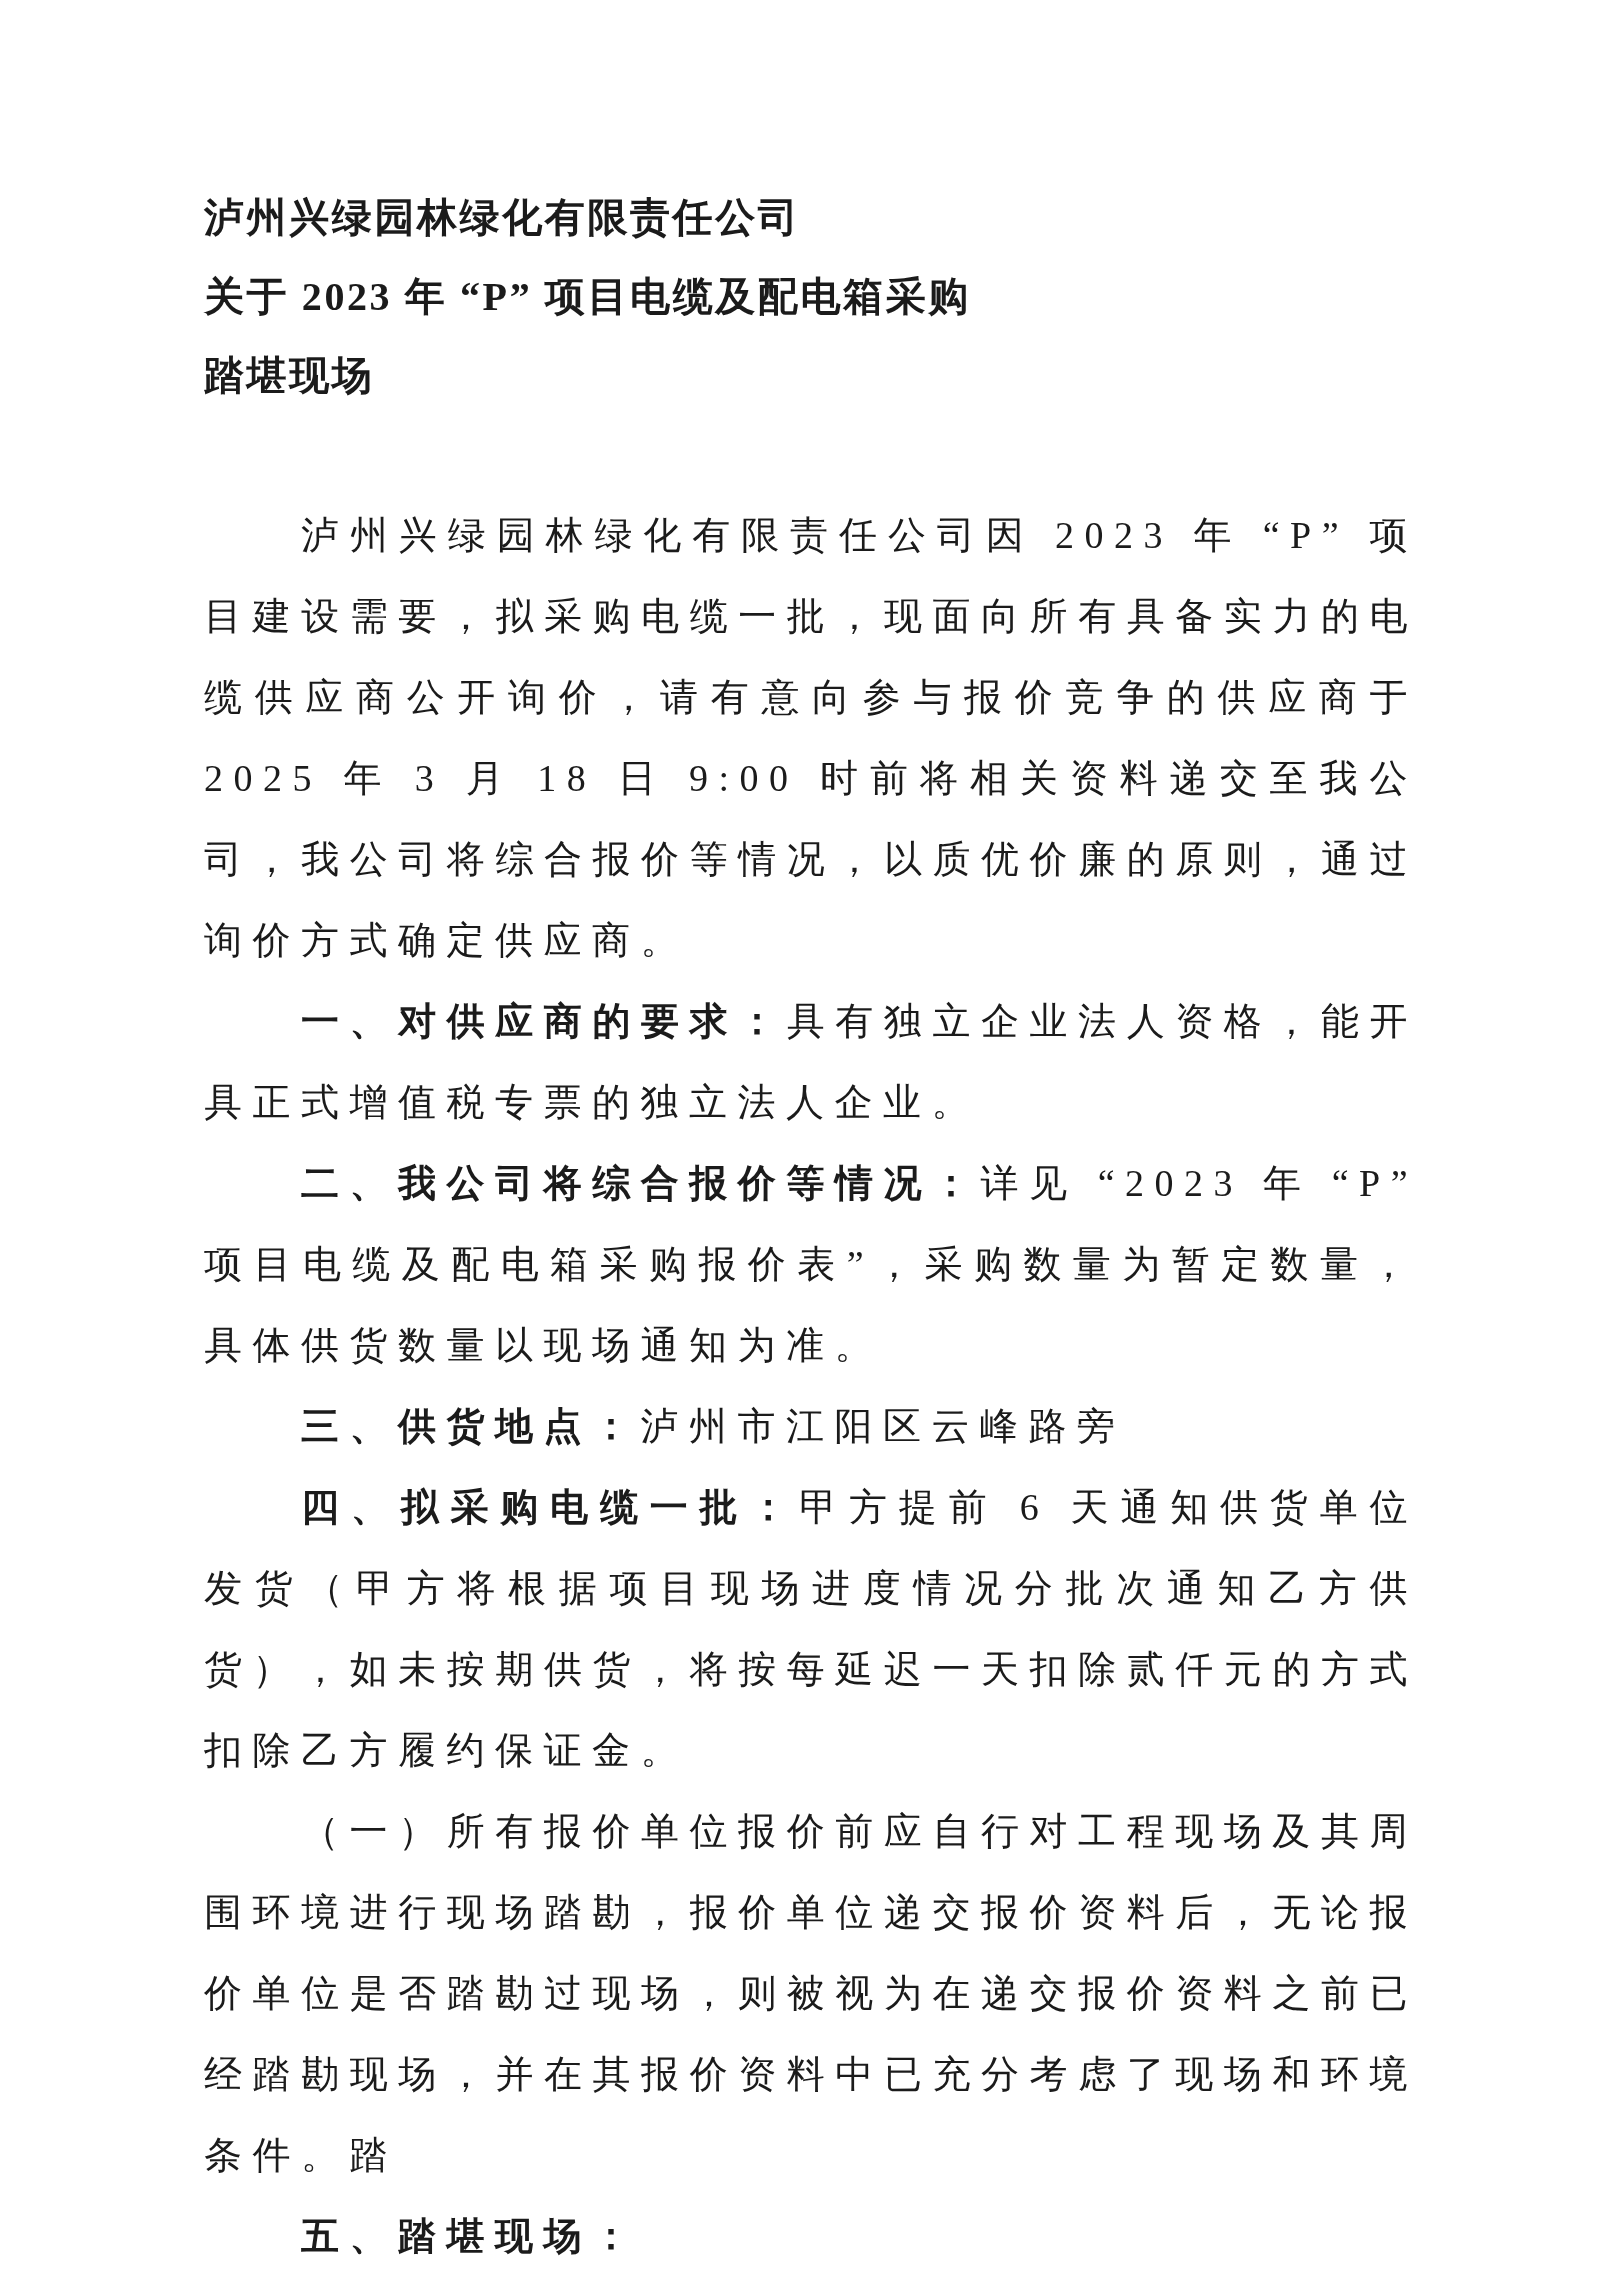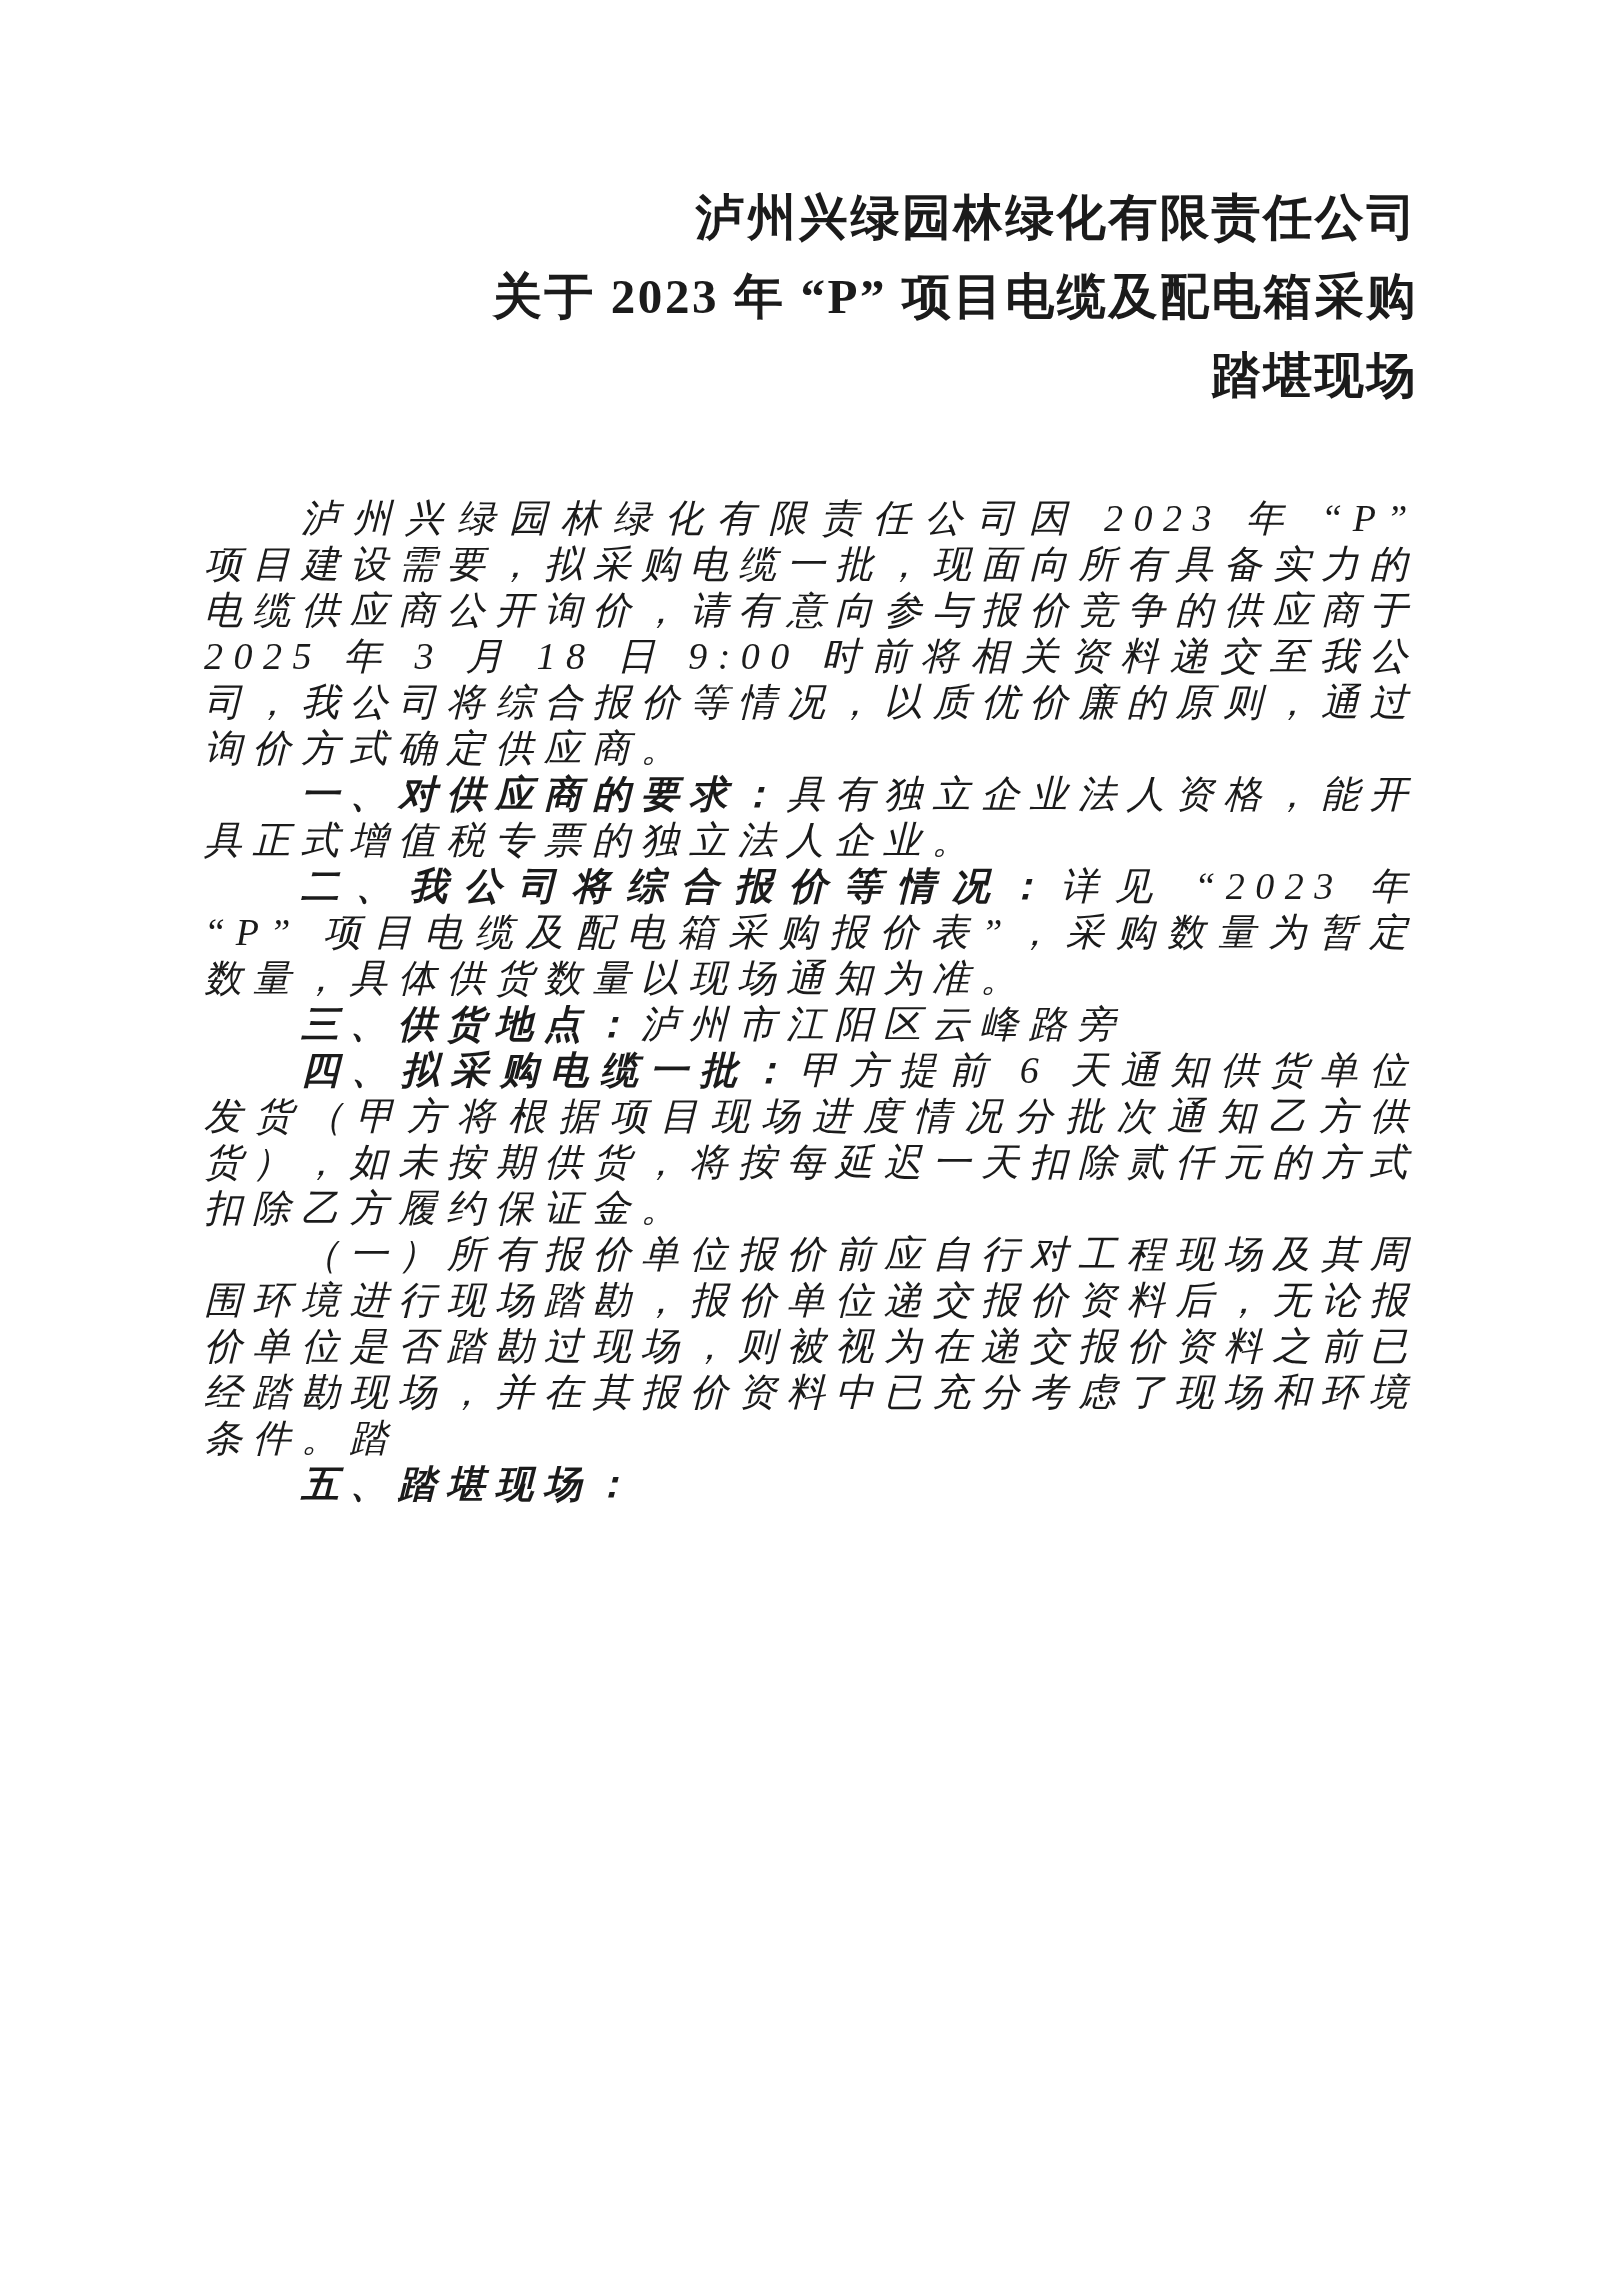--- a/index.html
+++ b/index.html
@@ -17,37 +17,36 @@
     font-family: "Liberation Serif", "DejaVu Serif", serif;
     color: #1b1b1b;
   }
   .content {
     position: absolute;
     left: 204px;
     top: 178px;
     width: 1214px;
   }
   .title {
-    text-align: right;
+    text-align: left;
     font-weight: 700;
-    font-size: 49px;
+    font-size: 40px;
     line-height: 79px;
     letter-spacing: 2.6px;
   }
   .title-line {
     white-space: nowrap;
   }
   .docbody {
     margin-top: 80px;
     font-size: 38px;
-    line-height: 46px;
+    line-height: 81px;
     letter-spacing: 10.5px;
     text-align: justify;
     text-justify: inter-character;
-    font-style: italic;
   }
   p.para {
     margin: 0;
   }
   p.para.indent {
     text-indent: 97px;
   }
   .run {
     font-family: "Liberation Serif", "DejaVu Serif", serif;
   }

